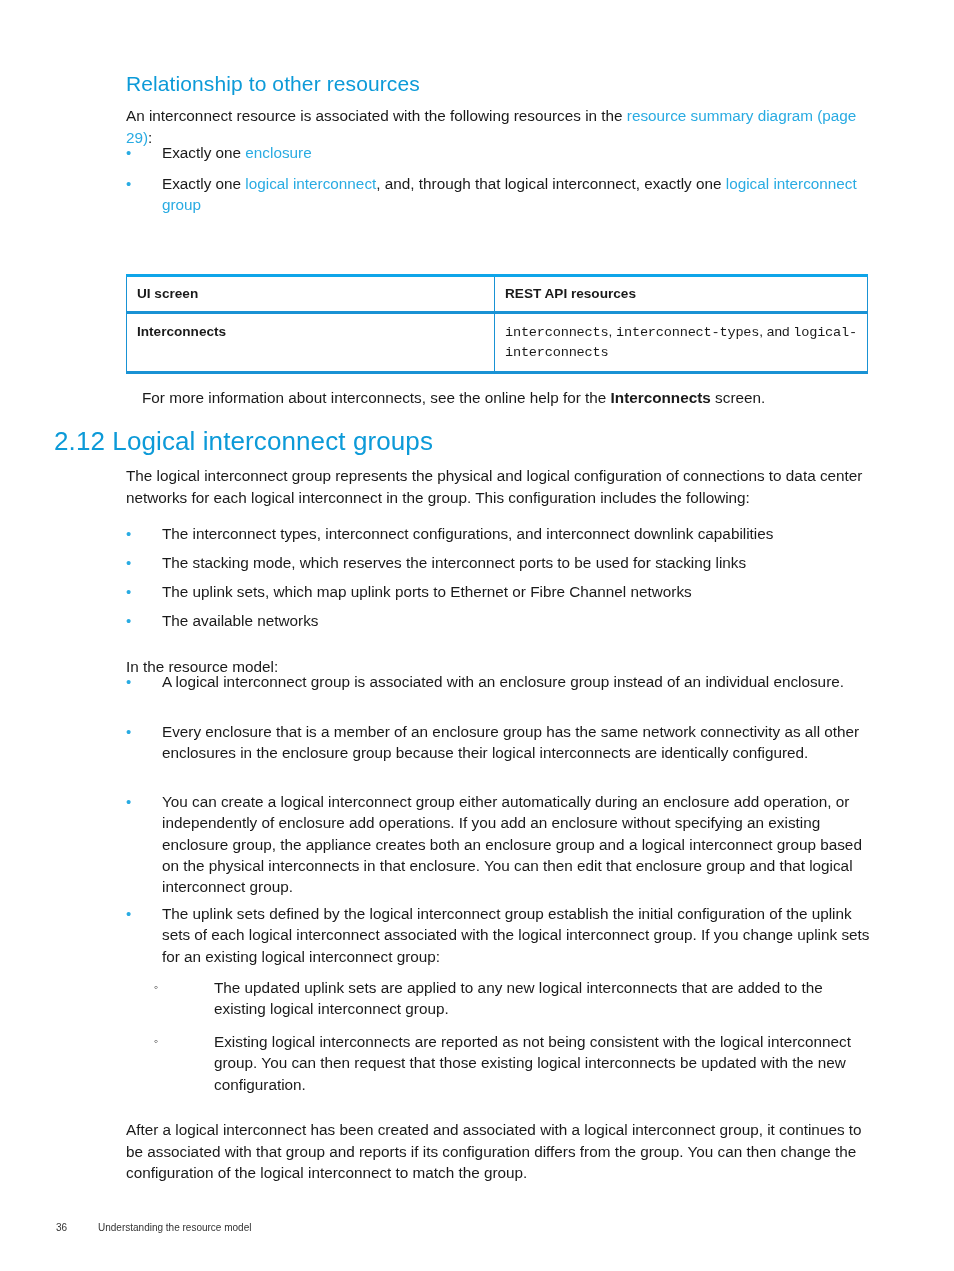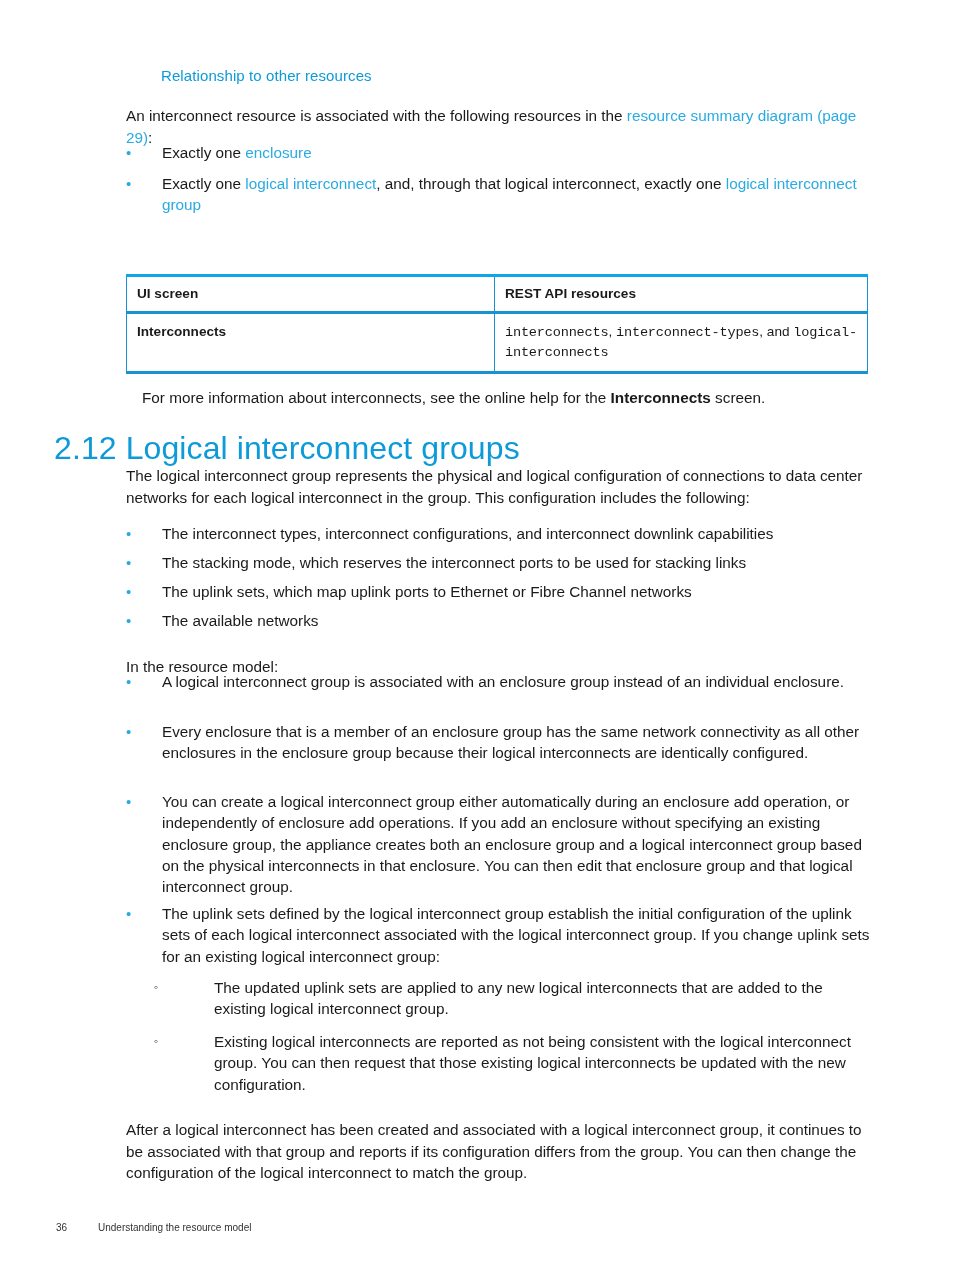--- a/index.html
+++ b/index.html
@@ -21,31 +21,30 @@
     left: 0; top: 0;
     width: 954px;
     height: 1271px;
     overflow: hidden;
   }
 
   
   .h-sub {
     position: absolute;
     left: 126px;
-    font-size: 15px;
+    font-size: 21px;
     font-weight: 400;
     color: #0c9ad8;
     letter-spacing: 0.1px;
     white-space: nowrap;
-    margin-left: 35px;
   }
   .h-section {
     position: absolute;
     left: 54px;
-    font-size: 32px;
+    font-size: 26px;
     font-weight: 400;
     color: #0c9ad8;
     letter-spacing: 0.1px;
     white-space: nowrap;
   }
 
   
   .para {
     position: absolute;
     font-size: 15.3px;

